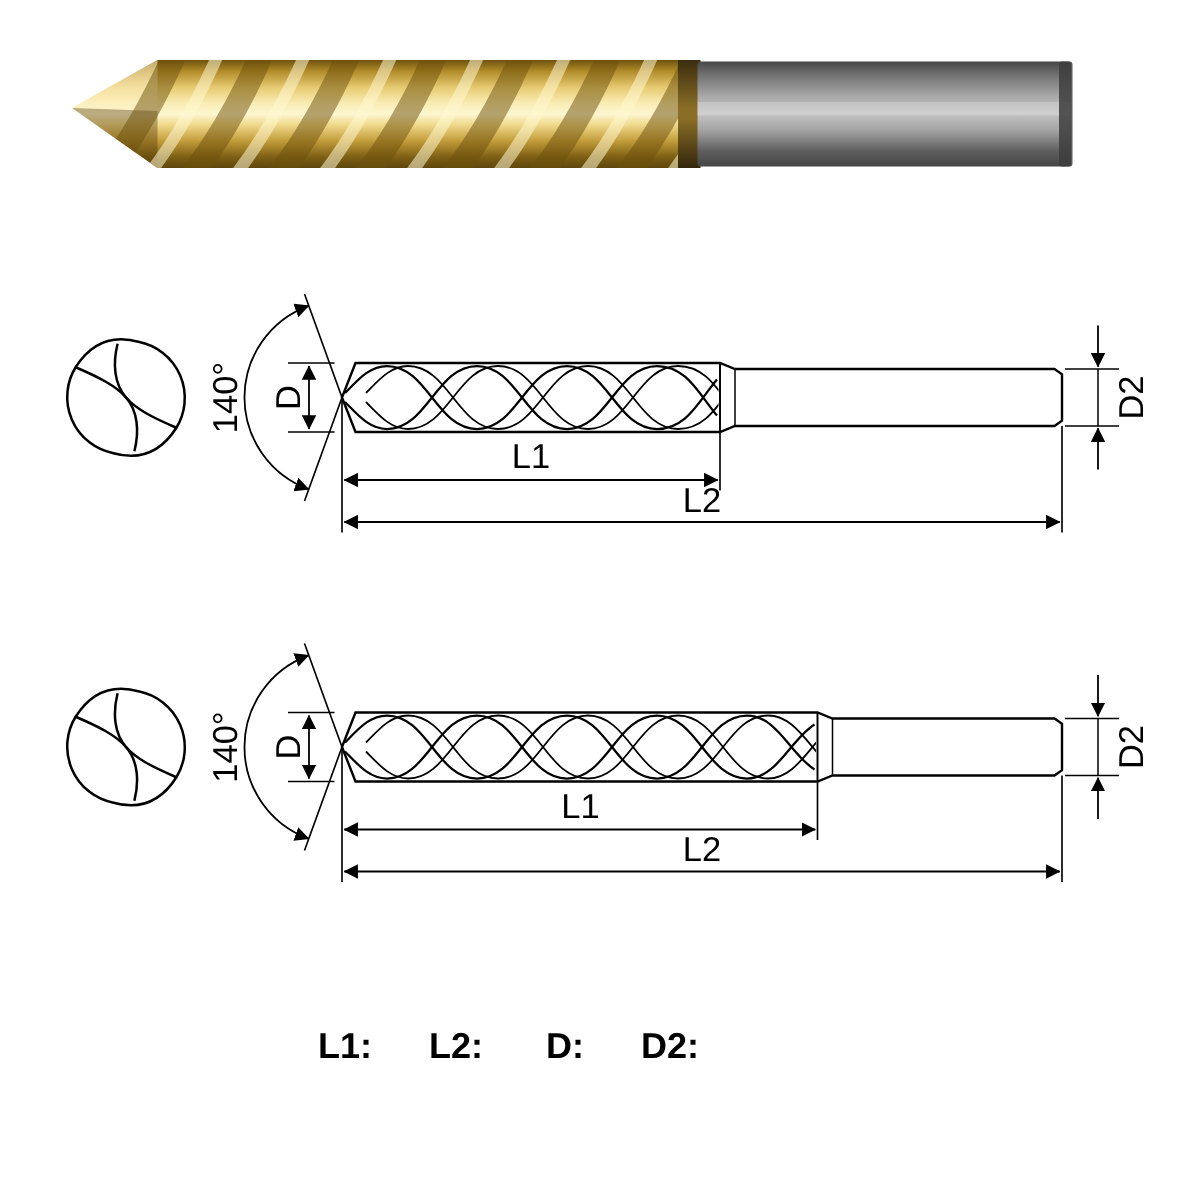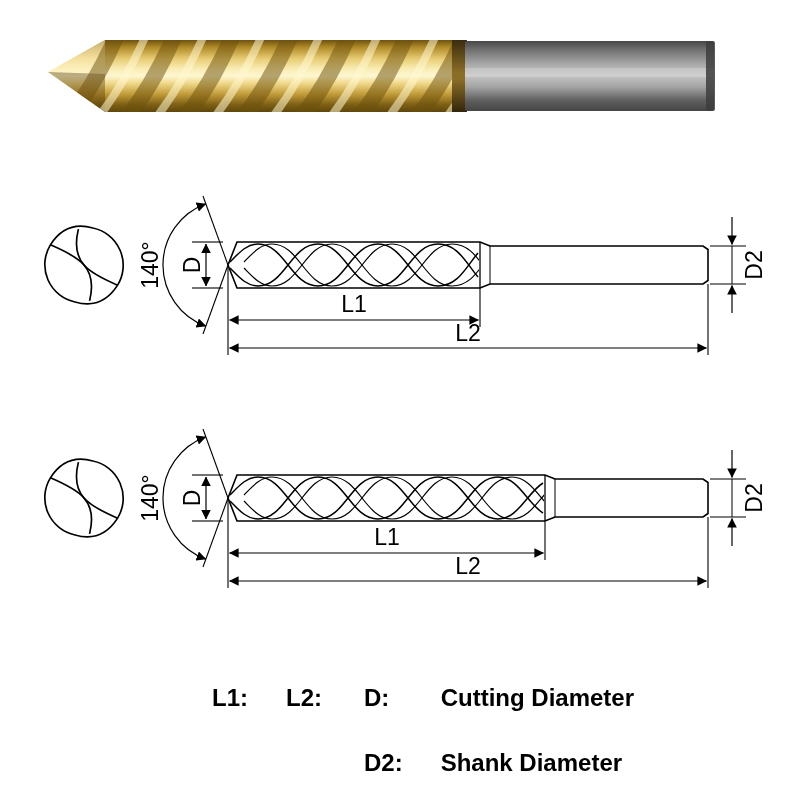--- a/index.html
+++ b/index.html
@@ -204,19 +204,17 @@
     </g>
   </svg>
 
   <div class="legend">
     <div class="legend-group">
       <span>L1:</span>
       <span>L2:</span>
     </div>
     <div class="legend-group">
       <span>D:</span>
-      <span>Cutting Diameter</span>
       <span>D2:</span>
-      <span>Shank Diameter</span>
     </div>
   </div>
 
 </div>
 
 </body></html>

